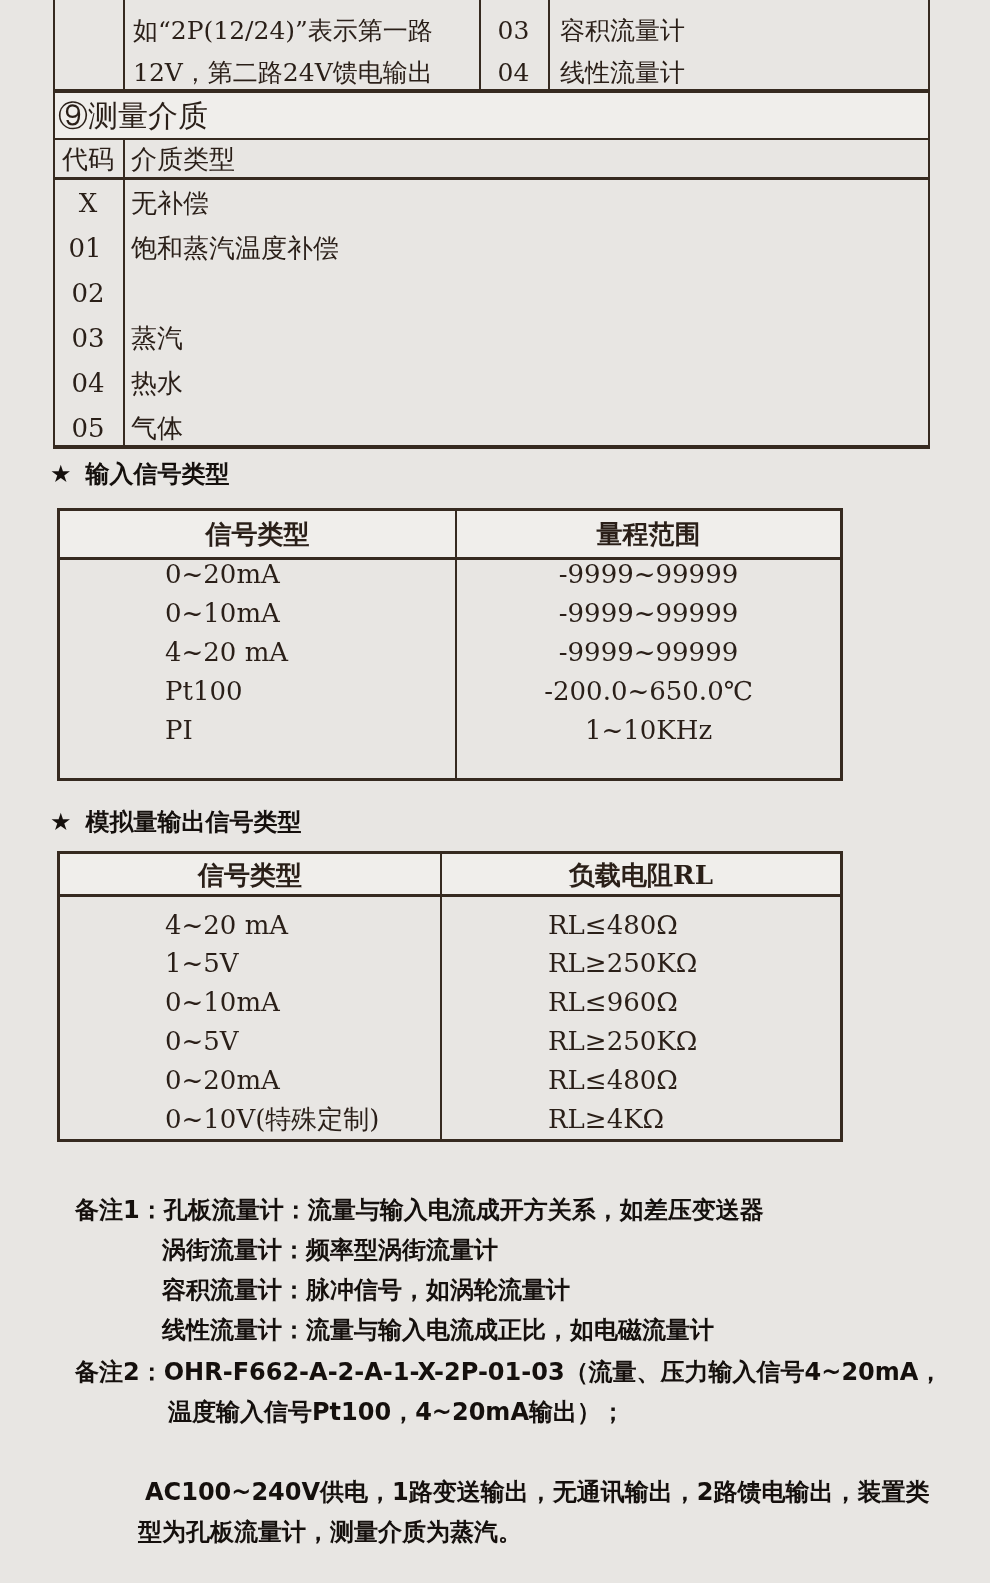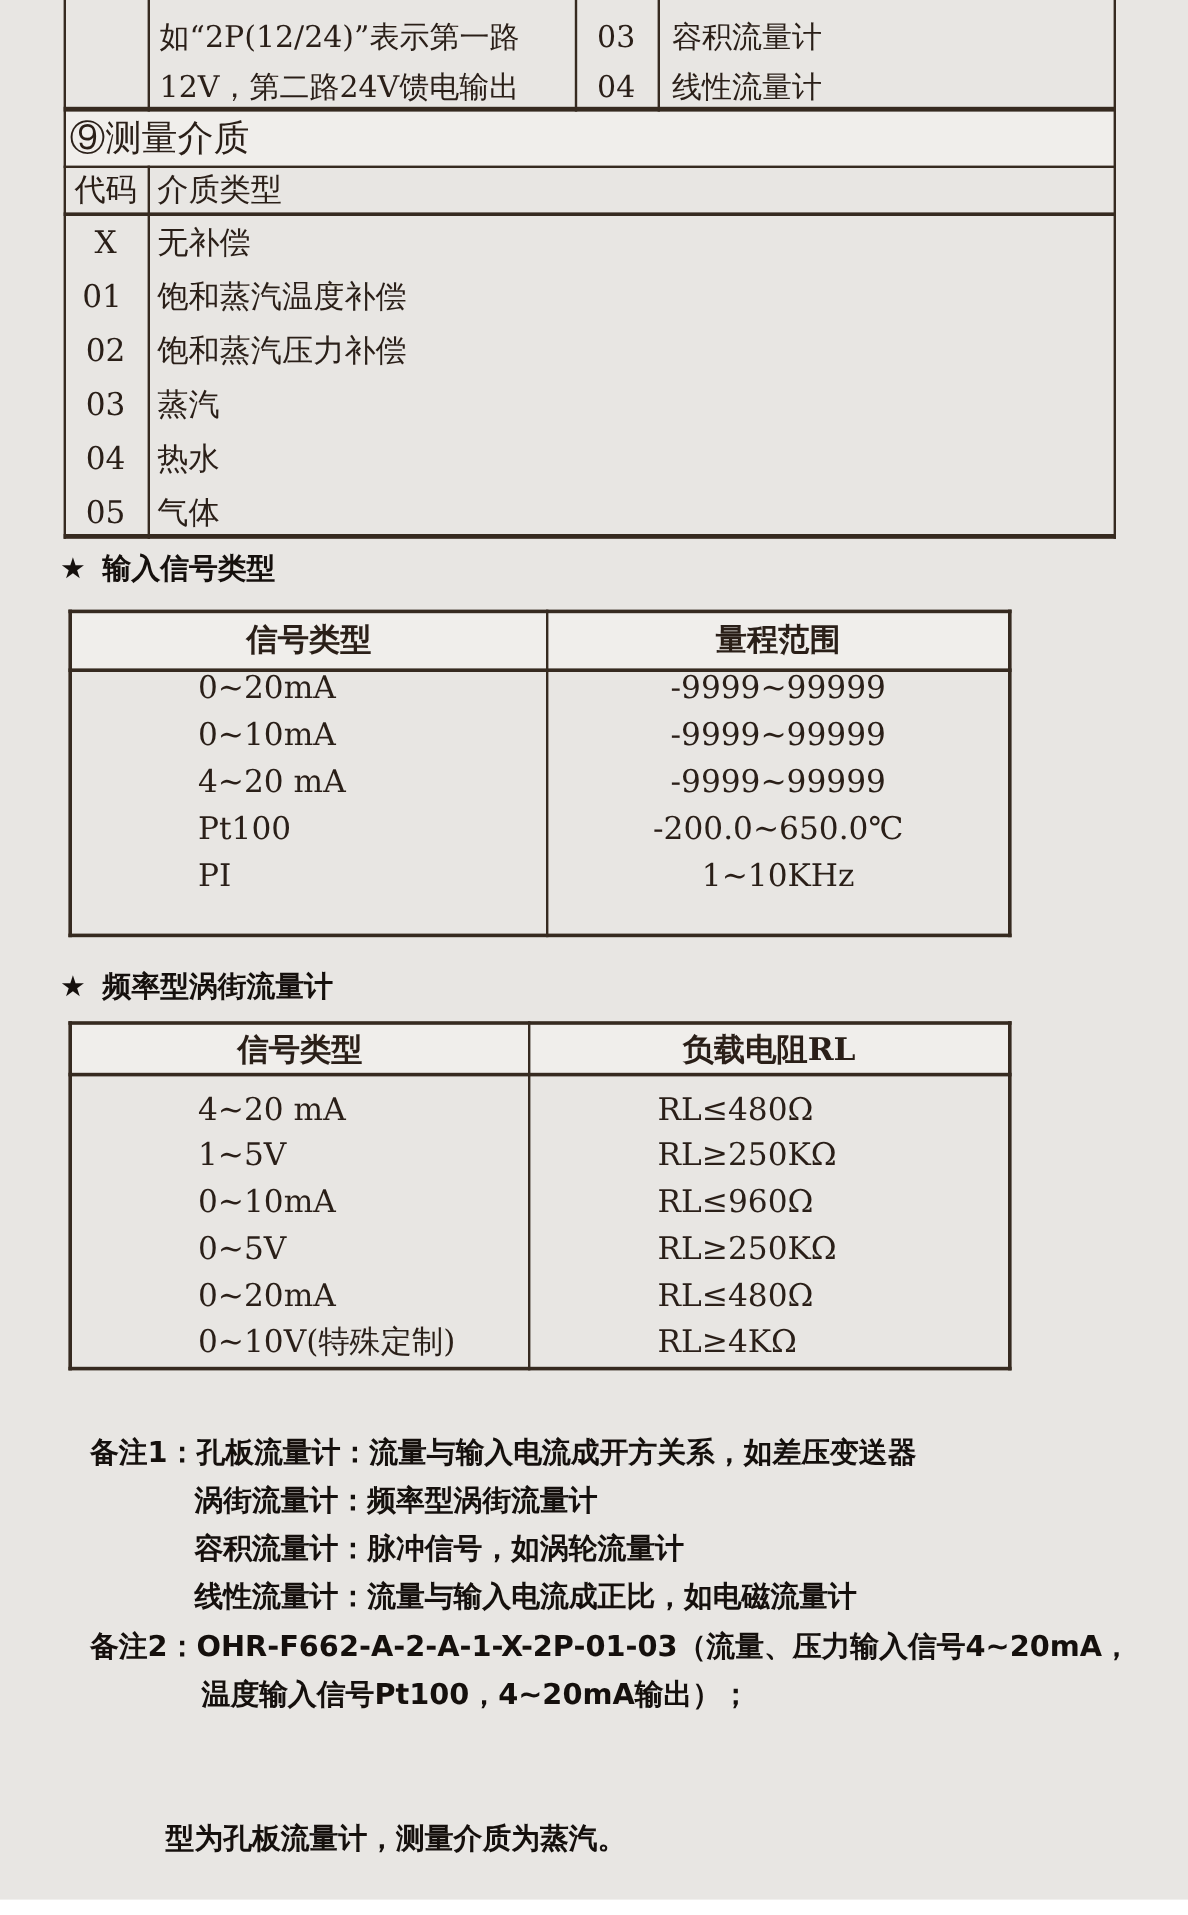--- a/index.html
+++ b/index.html
@@ -57,21 +57,20 @@
 
   <span class="txt" style="left:58px;top:99px;font-size:30px;">⑨测量介质</span>
   <span class="txt ctr" style="left:53px;top:142px;width:70px;">代码</span>
   <span class="txt" style="left:131px;top:142px;">介质类型</span>
 
   <span class="txt ctr" style="left:53px;top:186px;width:70px;">X</span>
   <span class="txt" style="left:131px;top:186px;">无补偿</span>
   <span class="txt ctr" style="left:53px;top:231px;width:64px;">01</span>
   <span class="txt" style="left:131px;top:231px;">饱和蒸汽温度补偿</span>
   <span class="txt ctr" style="left:53px;top:276px;width:70px;">02</span>
-  <span class="txt" style="left:131px;top:276px;">饱和蒸汽压力补偿</span>
   <span class="txt ctr" style="left:53px;top:321px;width:70px;">03</span>
   <span class="txt" style="left:131px;top:321px;">蒸汽</span>
   <span class="txt ctr" style="left:53px;top:366px;width:70px;">04</span>
   <span class="txt" style="left:131px;top:366px;">热水</span>
   <span class="txt ctr" style="left:53px;top:411px;width:70px;">05</span>
   <span class="txt" style="left:131px;top:411px;">气体</span>
 
   <div class="heading" style="left:50px;top:458px;">
     <span>★</span>
     <span>输入信号类型</span>
@@ -94,21 +93,21 @@
   <span class="txt ctr" style="left:457px;top:596px;width:383px;">-9999~99999</span>
   <span class="txt" style="left:165px;top:635px;">4~20 mA</span>
   <span class="txt ctr" style="left:457px;top:635px;width:383px;">-9999~99999</span>
   <span class="txt" style="left:165px;top:674px;">Pt100</span>
   <span class="txt ctr" style="left:457px;top:674px;width:383px;">-200.0~650.0℃</span>
   <span class="txt" style="left:165px;top:713px;">PI</span>
   <span class="txt ctr" style="left:457px;top:713px;width:383px;text-align:center;">1~10KHz</span>
 
   <div class="heading" style="left:50px;top:806px;">
     <span>★</span>
-    <span>频率型涡街流量计</span>
+    <span>模拟量输出信号类型</span>
   </div>
 
   <div class="rowbg" style="left:57px;top:851px;width:783px;height:46px;"></div>
   <div class="ln" style="left:57px;top:851px;width:786px;height:3px;"></div>
   <div class="ln" style="left:57px;top:1139px;width:786px;height:3px;"></div>
   <div class="ln" style="left:57px;top:851px;width:3px;height:291px;"></div>
   <div class="ln" style="left:840px;top:851px;width:3px;height:291px;"></div>
   <div class="ln" style="left:57px;top:894px;width:786px;height:3px;"></div>
   <div class="ln" style="left:440px;top:851px;width:2px;height:291px;"></div>
 
@@ -127,17 +126,18 @@
   <span class="txt" style="left:548px;top:1063px;">RL≤480Ω</span>
   <span class="txt" style="left:165px;top:1102px;">0~10V(特殊定制)</span>
   <span class="txt" style="left:548px;top:1102px;">RL≥4KΩ</span>
 
   <span class="note" style="left:75px;top:1194px;">备注1：孔板流量计：流量与输入电流成开方关系，如差压变送器</span>
   <span class="note" style="left:162px;top:1234px;">涡街流量计：频率型涡街流量计</span>
   <span class="note" style="left:162px;top:1274px;">容积流量计：脉冲信号，如涡轮流量计</span>
   <span class="note" style="left:162px;top:1314px;">线性流量计：流量与输入电流成正比，如电磁流量计</span>
   <span class="note" style="left:75px;top:1356px;">备注2：OHR-F662-A-2-A-1-X-2P-01-03（流量、压力输入信号4~20mA，</span>
   <span class="note" style="left:168px;top:1396px;">温度输入信号Pt100，4~20mA输出）；</span>
+  <span class="note" style="left:145px;top:1476px;">AC100~240V供电，1路变送输出，无通讯输出，2路馈电输出，装置类</span>
   <span class="note" style="left:138px;top:1516px;">型为孔板流量计，测量介质为蒸汽。</span>
 
   <div class="strip"></div>
 
 </div>
 
 </body></html>

